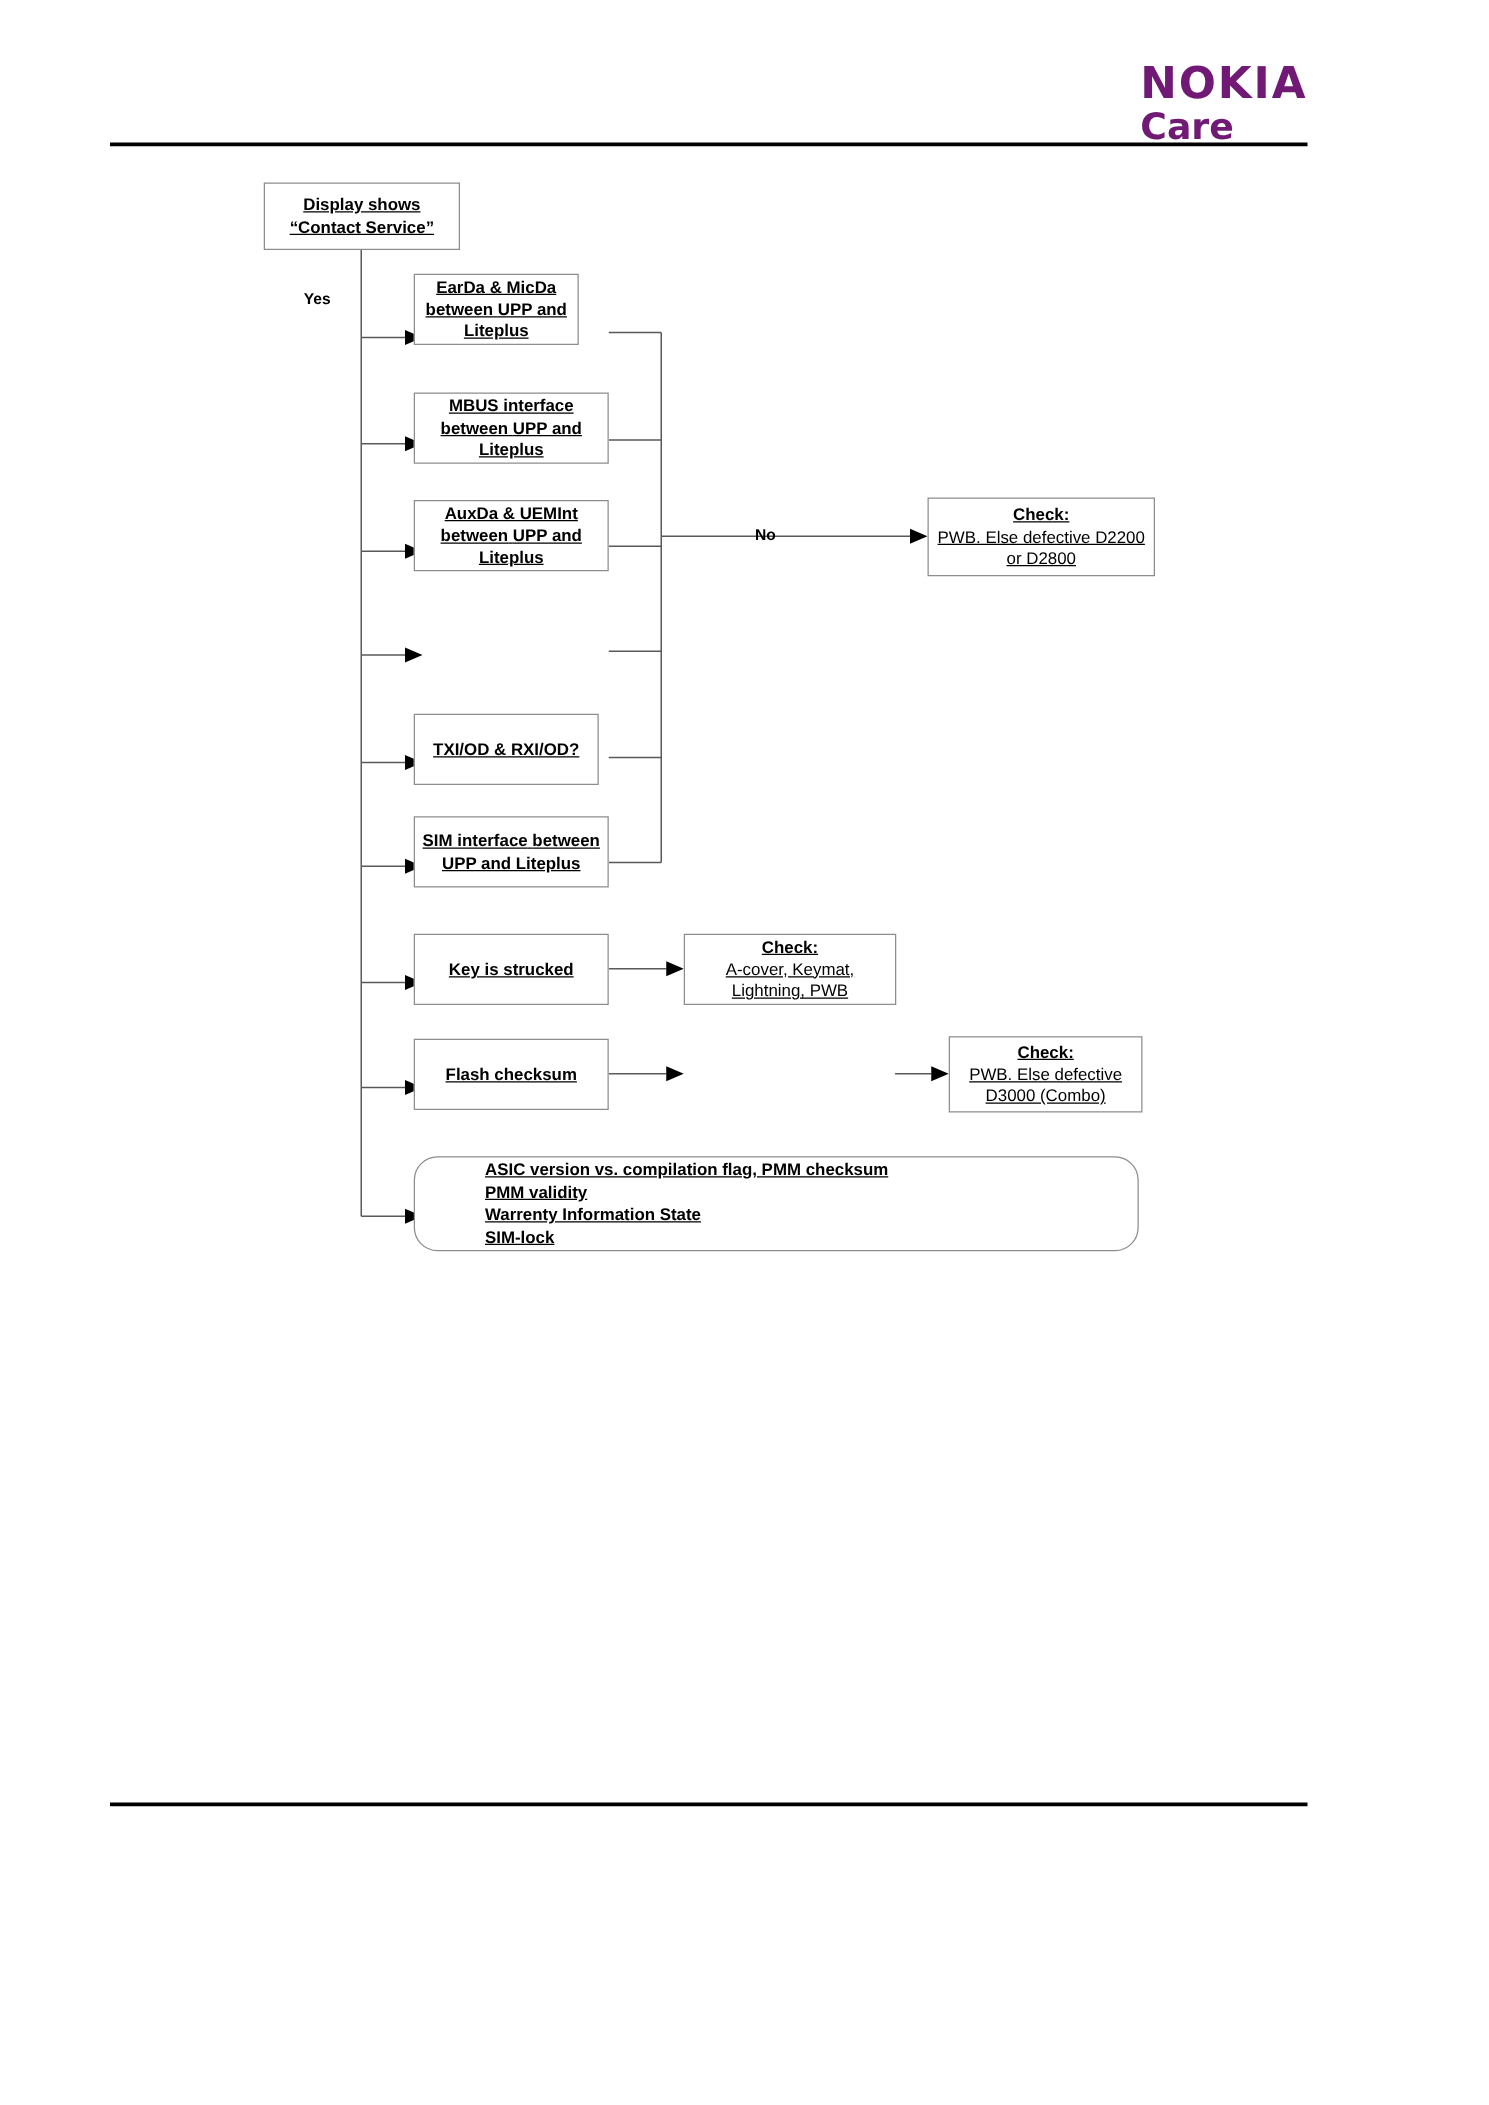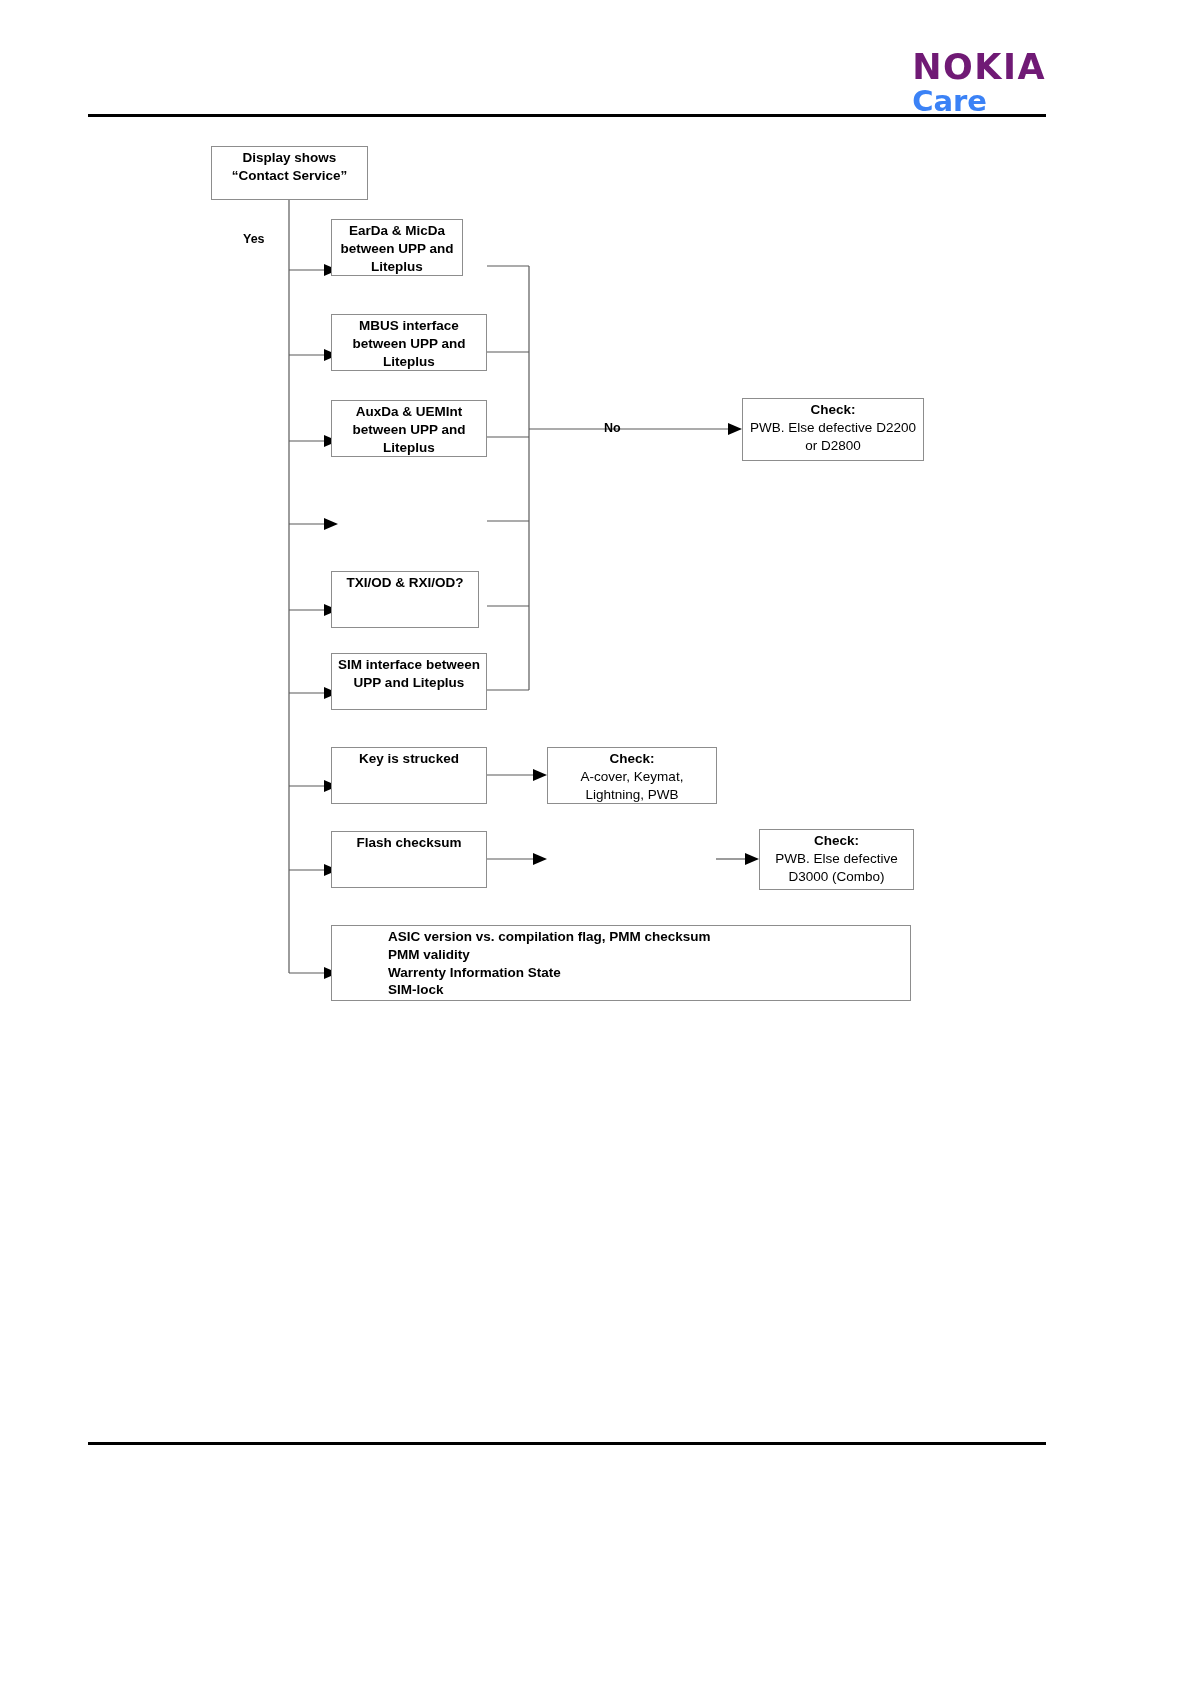--- a/index.html
+++ b/index.html
@@ -29,21 +29,21 @@
     font-size: 35px;
     letter-spacing: 1.5px;
     color: #701a75;
     display: block;
   }
   .logo-care {
     font-family: "DejaVu Sans", sans-serif;
     font-weight: bold;
     font-size: 29px;
     letter-spacing: 0px;
-    color: #3b82f6;
+    color: #701a75;
     display: block;
     margin-top: 2px;
   }
   .rule-top {
     position: absolute;
     left: 88px;
     top: 114px;
     width: 958px;
     height: 3px;
     background: #000000;
@@ -65,36 +65,38 @@
     width: 1191px;
     height: 1684px;
   }
 
   .node {
     position: absolute;
     box-sizing: border-box;
     border: 1px solid #8d8d8d;
     background: #ffffff;
     display: flex;
-    align-items: flex-start;
+    align-items: center;
     justify-content: center;
     text-align: center;
     color: #000000;
     font-size: 13.5px;
     line-height: 1.32;
     padding: 2px 6px;
+    text-decoration: underline;
   }
   .node.bold { font-weight: bold; }
   .node .ttl { font-weight: bold; display: block; }
   .node .sub { font-weight: normal; display: block; }
   .node.left-align {
     justify-content: flex-start;
     text-align: left;
     padding-left: 56px;
     font-weight: bold;
+    border-radius: 19px;
   }
   .node.left-align .line { display: block; }
 
   .edge-label {
     position: absolute;
     font-size: 12.5px;
     font-weight: bold;
     color: #000000;
   }
 

